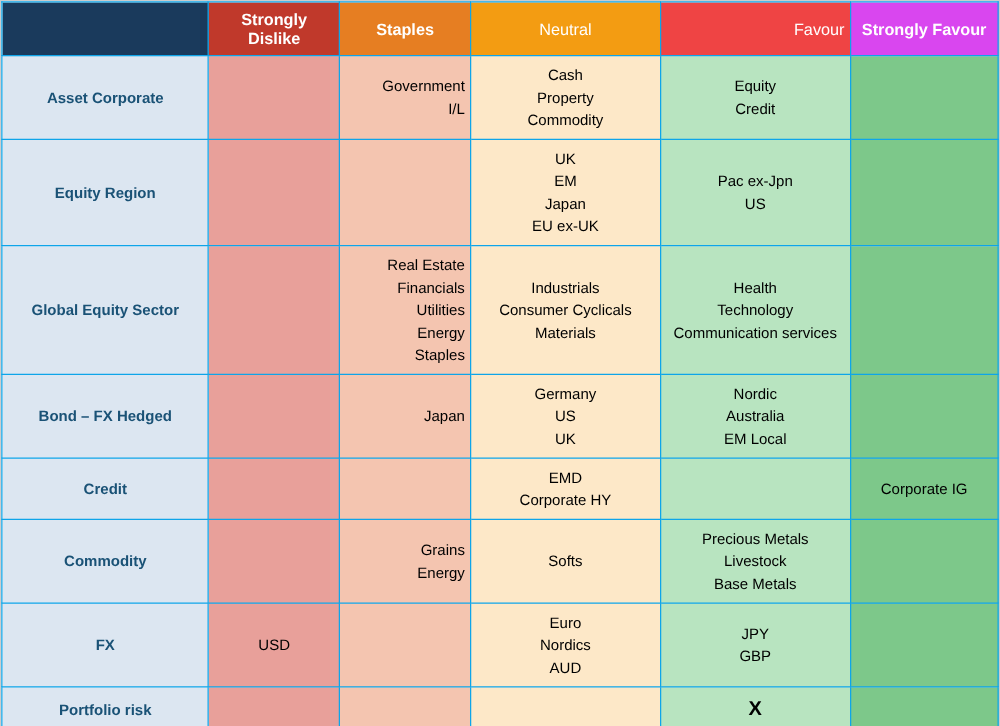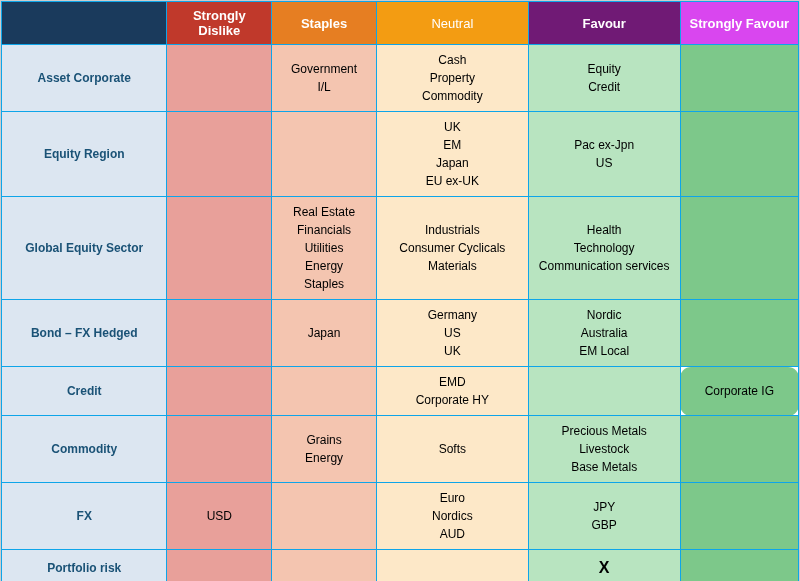--- a/index.html
+++ b/index.html
@@ -49,46 +49,47 @@
       font-weight: bold;
       font-size: 13px;
     }
     .hdr-n {
       background-color: #f39c12;
       color: #fff;
       font-weight: normal;
       font-size: 13px;
     }
     .hdr-f {
-      background-color: #701a75;
+      background-color: #ef4444;
       color: #fff;
-      font-weight: bold;
+      font-weight: normal;
       font-size: 13px;
+      text-align: right;
     }
     .hdr-sf {
       background-color: #d946ef;
       color: #fff;
       font-weight: bold;
       font-size: 13px;
     }
 
     
     .row-label {
       background-color: #dce6f1;
       color: #1a5276;
       font-weight: bold;
       font-size: 12px;
     }
 
     
     .cell-sd { background-color: #e8a09a; }
-    .cell-d  { background-color: #f4c5b0; }
+    .cell-d  { background-color: #f4c5b0; text-align: right; }
     .cell-n  { background-color: #fde8c8; }
     .cell-f  { background-color: #b8e4c0; }
-    .cell-sf { background-color: #7dc88a; border-radius: 11px; }
+    .cell-sf { background-color: #7dc88a; }
     .cell-empty-sd { background-color: #e8a09a; }
     .cell-empty-d  { background-color: #f4c5b0; }
     .cell-empty-n  { background-color: #fde8c8; }
     .cell-empty-f  { background-color: #b8e4c0; }
     .cell-empty-sf { background-color: #7dc88a; }
 
     td { line-height: 1.5; }
   </style>
 </head>
 <body>

